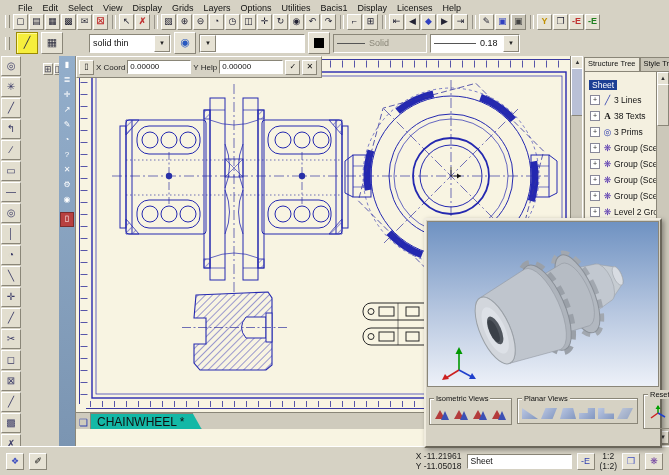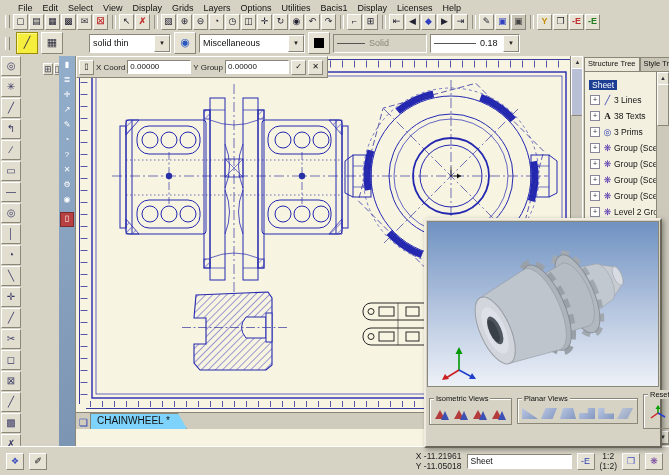--- a/index.html
+++ b/index.html
@@ -41,21 +41,21 @@
   .draw-svg{position:absolute;top:0;left:0;}
   .coordbar{position:absolute;top:0;left:0;height:20px;background:#d6d2c4;border:1px solid;border-color:#fff #8a8678 #8a8678 #fff;display:flex;align-items:center;gap:2px;padding:0 4px 0 2px;}
   .coordbar .lbl{font-size:8px;color:#222;white-space:nowrap;}
   .coordbar .fld{width:60px;height:12px;background:#fff;border:1px solid;border-color:#8a8678 #fff #fff #8a8678;font-size:8px;line-height:12px;padding-left:2px;}
   .mini{width:13px;height:13px;background:#e6e2d4;border:1px solid;border-color:#fff #8a8678 #8a8678 #fff;font-size:8px;line-height:12px;text-align:center;}
   .vscroll{position:absolute;top:0;right:0;width:12px;height:356px;background:#ccc8ba;border-left:1px solid #8a8678;}
   .vscroll .arr{position:absolute;left:0;width:11px;height:11px;background:#e6e2d4;border:1px solid;border-color:#fff #8a8678 #8a8678 #fff;font-size:6px;line-height:10px;text-align:center;color:#333;}
   .vscroll .thumb{position:absolute;left:0;top:12px;width:11px;height:46px;background:#b9c0d6;border:1px solid;border-color:#fff #8a8678 #8a8678 #fff;}
   .tabbar{position:absolute;left:0;right:0;top:356px;height:16px;background:#cfcbbd;border-top:1px solid #8a8678;display:flex;align-items:flex-end;padding-left:3px;}
   .sheet-icon{font-size:10px;color:#3040b0;margin:0 2px 1px 0;}
-  .sheet-tab{height:14px;background:#7dd3fc;border:1px solid #8a8678;border-bottom:none;clip-path:polygon(0 0,calc(100% - 9px) 0,100% 100%,0 100%);padding:1px 16px 0 6px;font-size:10px;white-space:nowrap;}
+  .sheet-tab{height:14px;background:#14b8a6;border:1px solid #8a8678;border-bottom:none;clip-path:polygon(0 0,calc(100% - 9px) 0,100% 100%,0 100%);padding:1px 16px 0 6px;font-size:12px;white-space:nowrap;}
   .msgbar{position:absolute;left:2px;right:14px;top:373px;height:14px;background:#fff;border:1px solid #8a8678;font-size:8.5px;display:flex;align-items:center;gap:4px;padding-left:4px;color:#222;}
   .msg-arrow{font-size:6px;color:#000;}
   
   .rpanel{position:absolute;top:56px;left:582px;width:87px;height:390px;background:#d6d2c4;border-left:1px solid #fff;}
   .rp-tabs{display:flex;height:14px;padding:1px 0 0 1px;}
   .rp-tab{font-size:7.5px;padding:1px 3px 0;border:1px solid #8a8678;border-bottom:none;background:#c8c4b6;white-space:nowrap;}
   .rp-tab.active{background:#ece8da;}
   .tree{position:absolute;top:15px;left:1px;right:12px;bottom:1px;background:#f4f0e0;border:1px solid;border-color:#8a8678 #fff #fff #8a8678;overflow:hidden;padding:2px 0 0 2px;}
   .root-row{font-size:8.5px;display:inline-block;background:#1c3f94;color:#fff;padding:0 3px;margin-left:2px;}
   .trow{display:flex;align-items:center;height:16px;font-size:8.5px;white-space:nowrap;overflow:hidden;}
@@ -167,21 +167,20 @@
   <div class="tb2">
     <span class="handle"></span>
     <span class="sqbtn toggled">╱</span>
     <span class="sqbtn">▦</span>
     <span class="combo" style="width:80px;margin-left:23px;">
       <span class="val" style="flex:1;">solid thin</span>
       <span class="drop">▼</span>
     </span>
     <span class="sqbtn" style="color:#2858c0;">◉</span>
     <span class="combo" style="width:104px;">
-      <span class="val" style="flex:1;">Miscellaneous</span>
       <span class="drop">▼</span>
     </span>
     <span class="sqbtn"><span style="display:inline-block;width:10px;height:10px;background:#000;vertical-align:middle;"></span></span>
     <span class="combo disabled" style="width:92px;">
       <span class="val" style="flex:1;">
           <span class="linesample"></span>
           <span style="color:#8a8678;">Solid</span>
         </span>
     </span>
     <span class="combo" style="width:88px;">
@@ -351,21 +350,21 @@
         <circle cx="295" cy="255.5" r="3"></circle>
         <circle cx="295" cy="280.5" r="3"></circle>
         <line x1="322" y1="247" x2="322" y2="289" stroke-width=".6"></line>
       </g>
     </svg>
 
     <div class="coordbar">
       <span class="mini">▯</span>
       <span class="lbl">X Coord</span>
       <span class="fld">0.00000</span>
-      <span class="lbl">Y Group</span>
+      <span class="lbl">Y Help</span>
       <span class="fld">0.00000</span>
       <span class="mini">✓</span>
       <span class="mini">✕</span>
     </div>
 
     <div class="vscroll">
       <span class="arr" style="top:0;">▲</span>
       <span class="thumb"></span>
       <span class="arr" style="bottom:0;">▼</span>
     </div>

